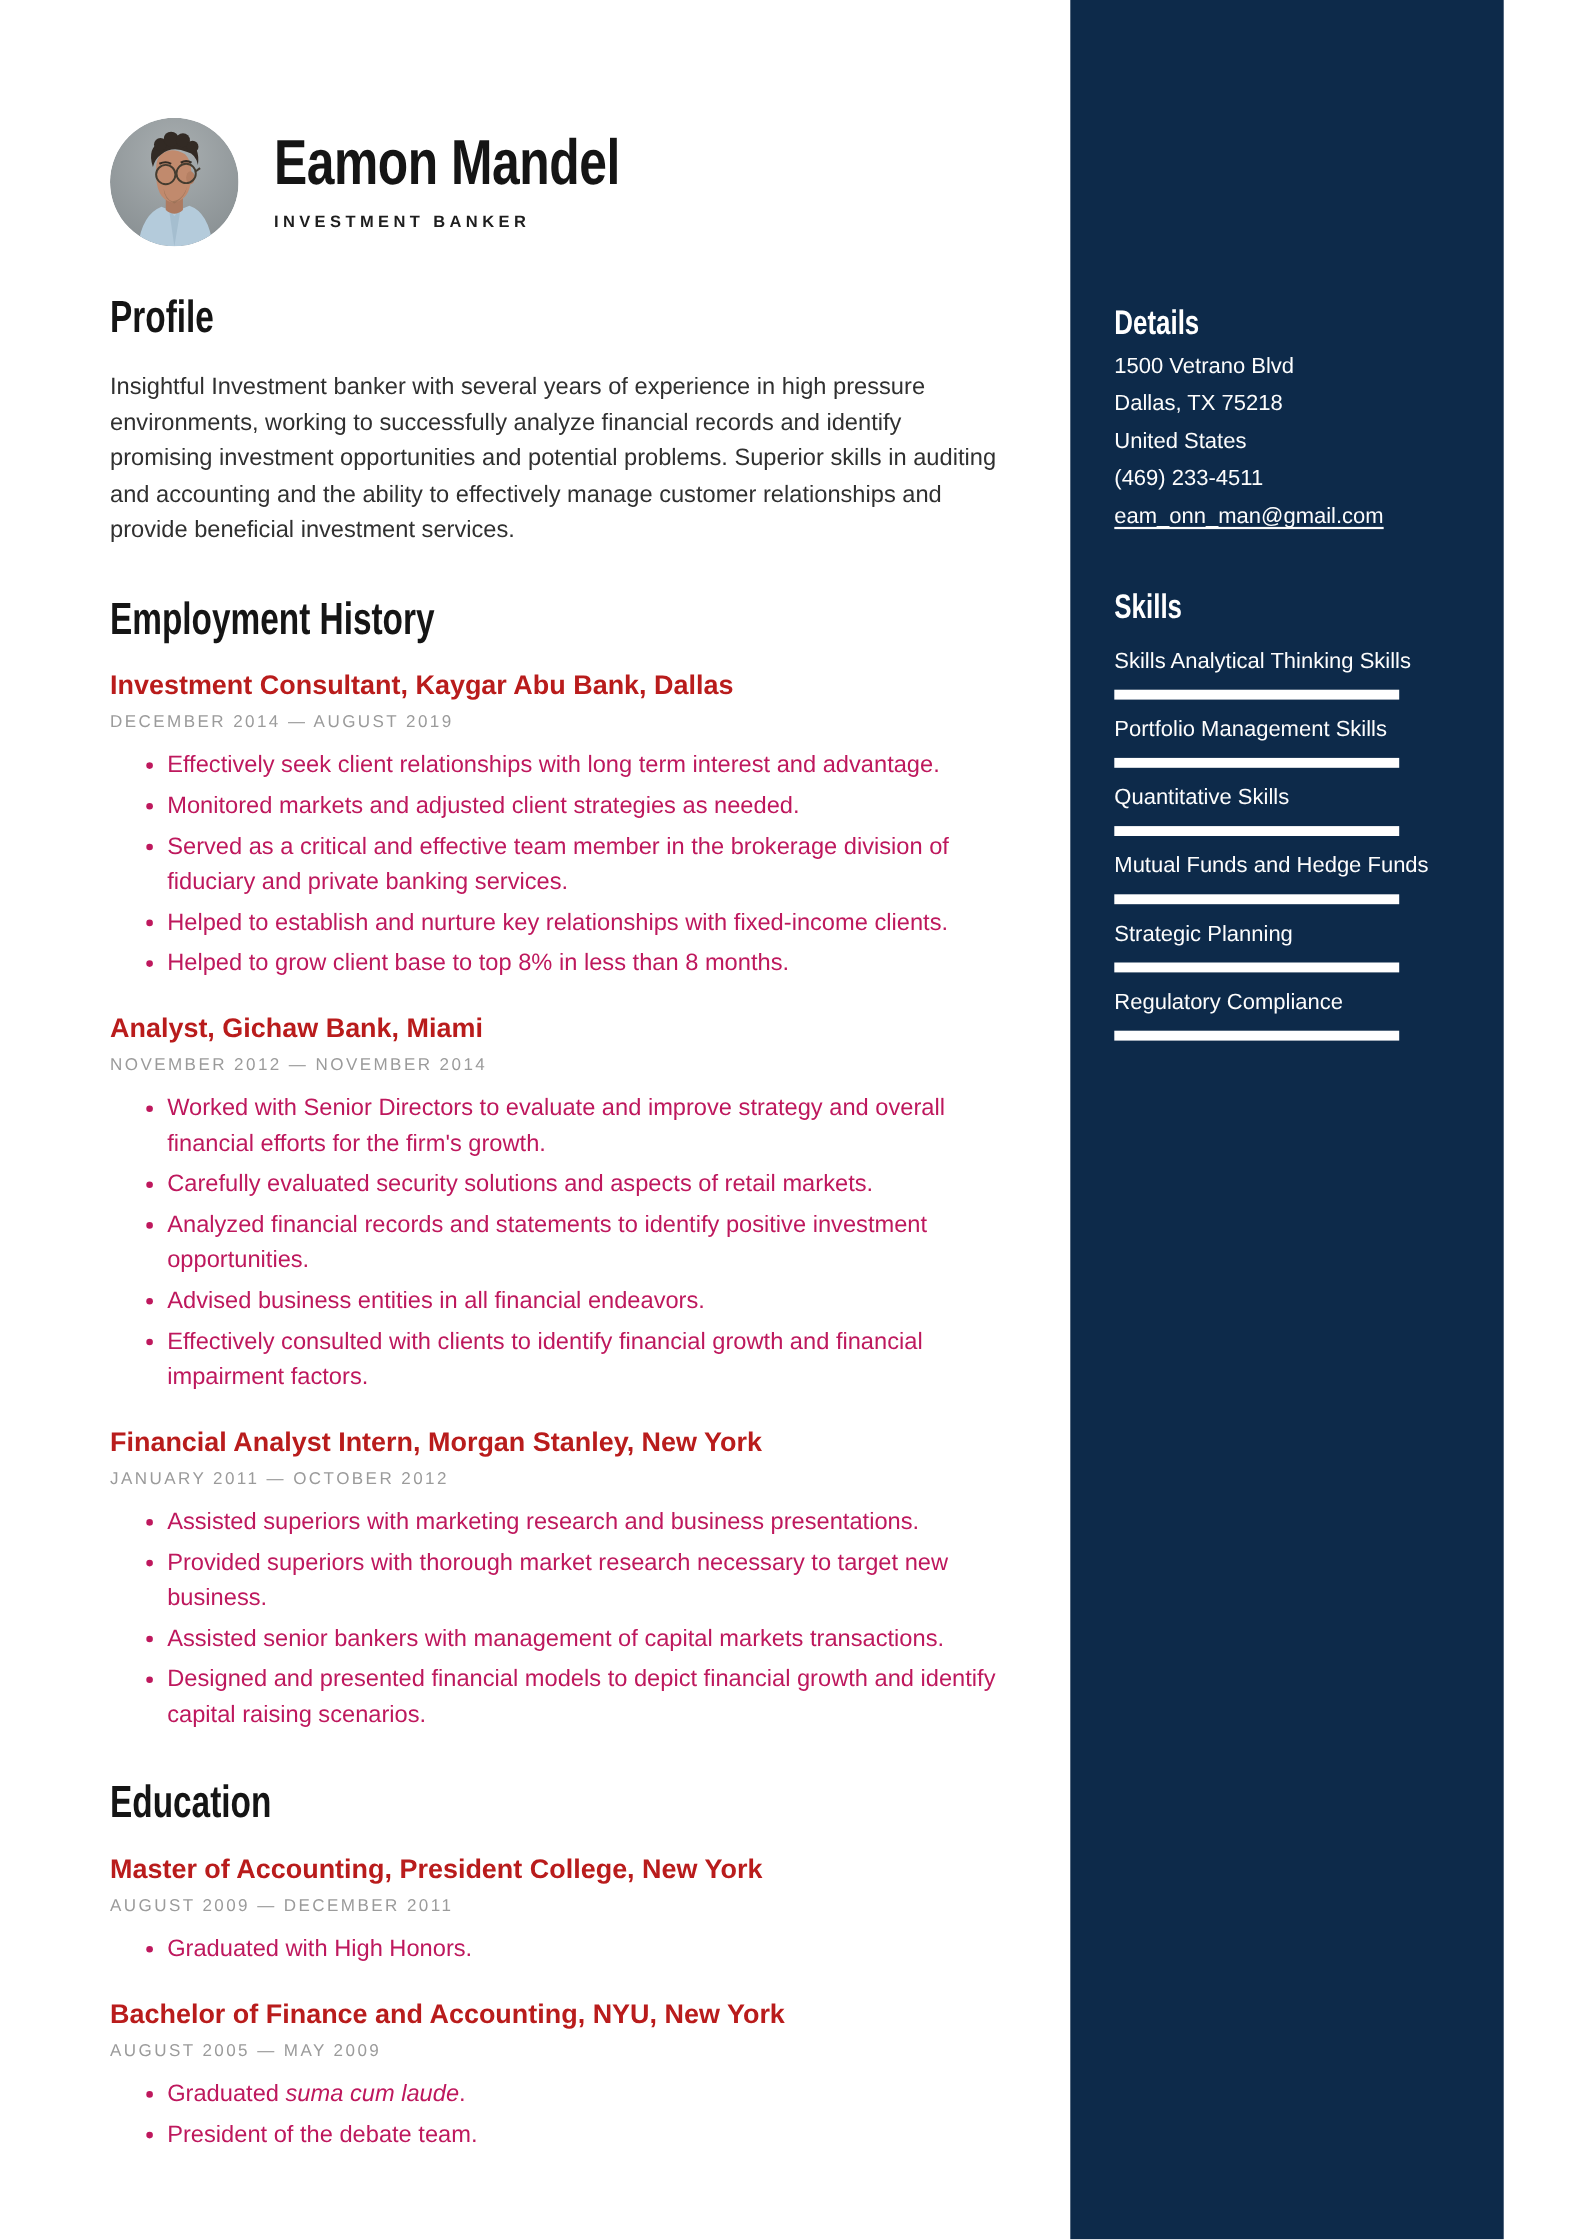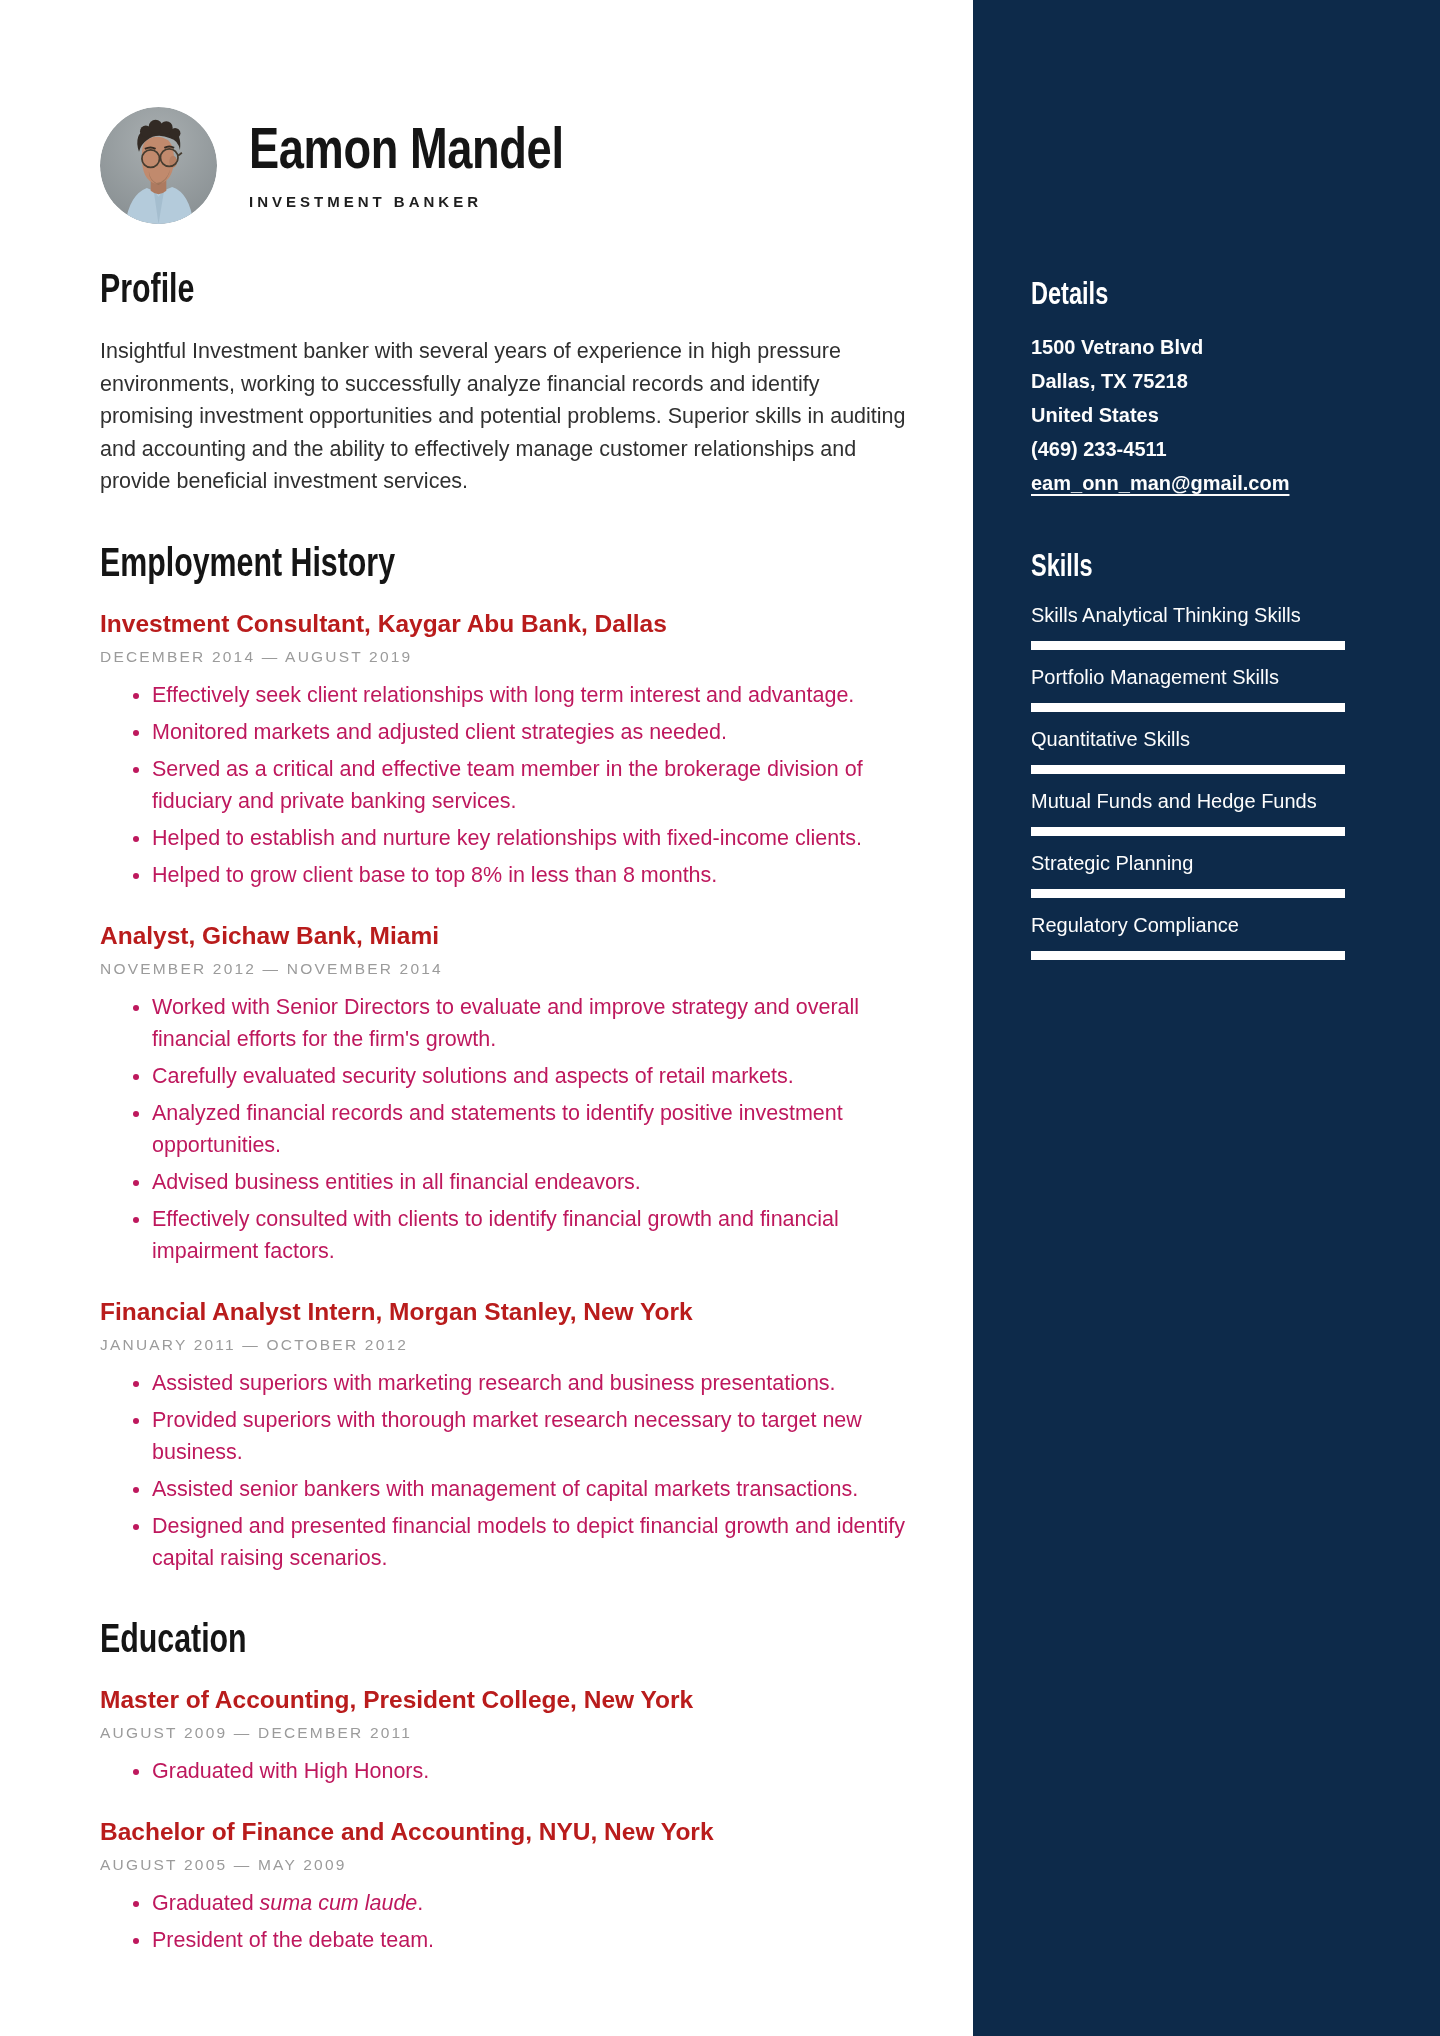--- a/index.html
+++ b/index.html
@@ -29,28 +29,28 @@
   .profile-text{margin-top:26px;font-size:21.5px;line-height:32.5px;color:#303030;}
   .entry{margin-top:26px;}
   .entry + .entry{margin-top:30px;}
   .entry-title{font-size:24.5px;font-weight:700;color:#b91c1c;line-height:29px;margin:0;}
   .entry-dates{margin-top:9px;font-size:15.5px;letter-spacing:2.2px;color:#9b9b9b;line-height:20px;}
   ul.bullets{margin:12px 0 0 0;padding:0 0 0 52px;list-style:disc;}
   ul.bullets li{font-size:21.5px;line-height:32px;margin-bottom:5px;color:#be185d;}
   ul.bullets li:last-child{margin-bottom:0;}
   
   .sidebar{
-    width:467px;box-sizing:border-box;background:#0d2a4a;
-    padding:278px 95px 0 58px;color:#fdfdfd;
+    width:394px;box-sizing:border-box;background:#0d2a4a;
+    padding:278px 95px 0 40px;color:#fdfdfd;
   }
   .side-heading{
     font-size:31px;font-weight:700;color:#ffffff;line-height:31px;margin:0;
     display:inline-block;transform:scaleX(0.76);transform-origin:left center;white-space:nowrap;
   }
-  .details-lines{margin-top:21px;font-weight:bold;}
+  .details-lines{margin-top:7px;}
   .detail-line{font-size:20px;line-height:34px;white-space:nowrap;}
   .email-link{
     display:inline-block;font-size:20px;line-height:34px;color:#fdfdfd;
     text-decoration:underline;text-underline-offset:4px;cursor:pointer;white-space:nowrap;
   }
   .skills-section{margin-top:50px;}
   .skills-list{margin-top:20px;}
   .skill-item{margin-bottom:13px;}
   .skill-label{font-size:20px;line-height:28px;white-space:nowrap;}
   .skill-bar{margin-top:12px;height:9px;width:100%;}

